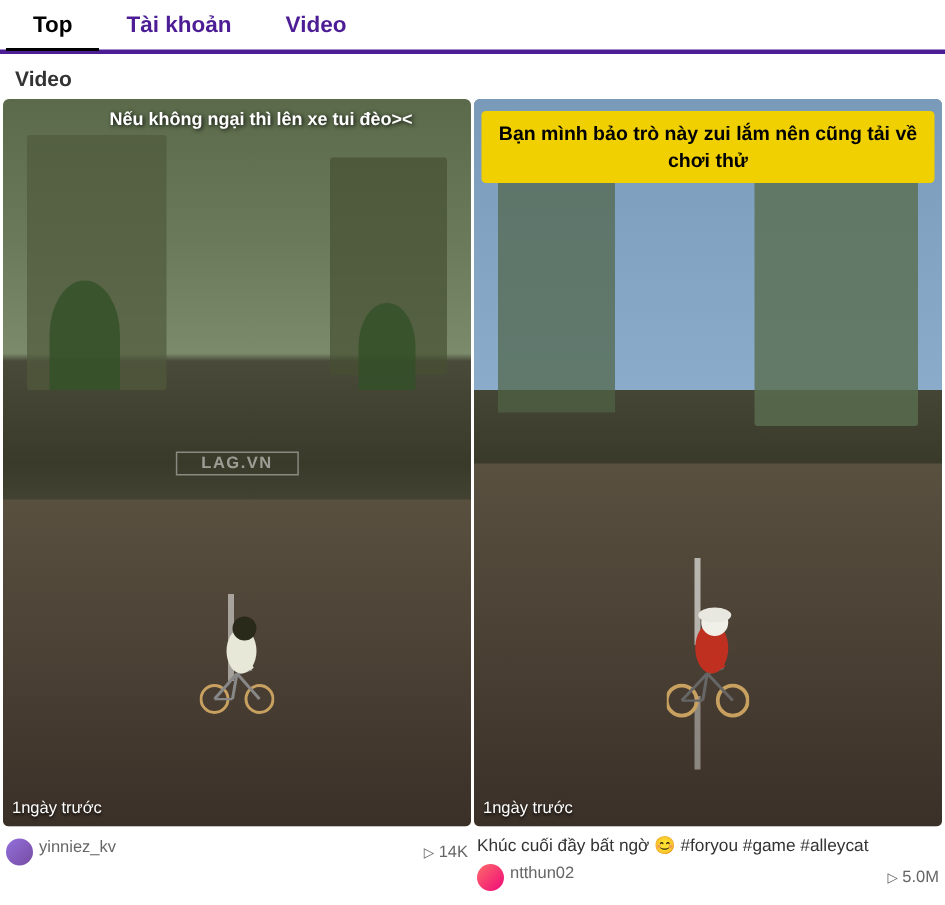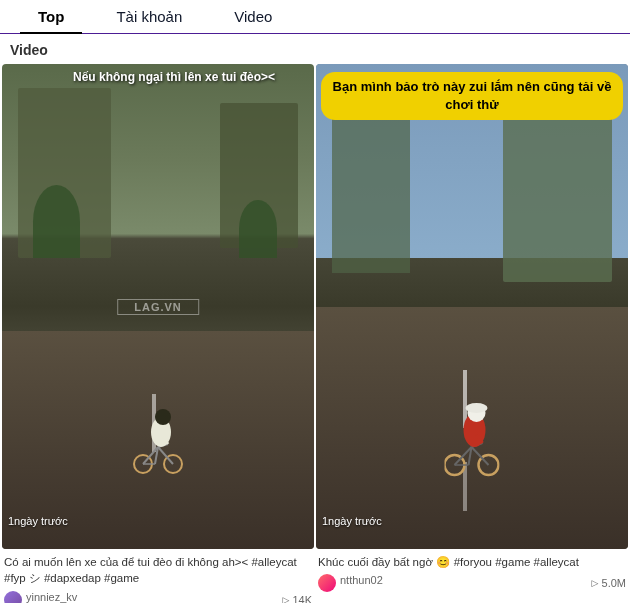--- a/index.html
+++ b/index.html
@@ -7,31 +7,30 @@
       font-family: -apple-system, BlinkMacSystemFont, 'Segoe UI', sans-serif;
       background: #fff;
       width: 630px;
       min-height: 603px;
       overflow-x: hidden;
     }
 
     
     .tab-bar {
       display: flex;
-      border-bottom: 1px solid #4c1d95;
-      padding: 0 20px;
-      gap: 16px;
+      border-bottom: 3px solid #4c1d95;
+      padding: 0 4px;
     }
     .tab-item {
       padding: 8px 18px;
       font-size: 15px;
-      color: #0f172a;
+      color: #4c1d95;
       cursor: pointer;
       position: relative;
-      font-weight: 400;
+      font-weight: 700;
     }
     .tab-item.active {
       color: #000;
       font-weight: 600;
     }
     .tab-item.active::after {
       content: '';
       position: absolute;
       bottom: -1px;
       left: 0;
@@ -83,21 +82,21 @@
       background: linear-gradient(180deg, #5a6a4a 0%, #6b7a5a 20%, #7a8a6a 35%, #4a4a3a 36%, #3a3a2a 50%, #4a4a3a 60%, #5a5a4a 100%);
     }
 
     .scene-2 {
       background: linear-gradient(180deg, #6a7a8a 0%, #7a8a9a 20%, #8a9aaa 35%, #4a4a3a 36%, #3a3a2a 50%, #4a4a3a 60%, #5a5a4a 100%);
     }
 
     
     .timestamp {
       position: absolute;
-      bottom: 22px;
+      bottom: 6px;
       left: 6px;
       color: #fff;
       font-size: 11px;
       font-weight: 500;
       text-shadow: 0 1px 2px rgba(0,0,0,0.8);
     }
 
     
     .overlay-text {
       position: absolute;
@@ -237,21 +236,20 @@
         <div class="overlay-text" style="top:6px;margin-left:32px;">
           <span>Nếu không ngại thì lên xe tui đèo&gt;&lt;</span>
         </div>
 
         <div class="timestamp">1ngày trước</div>
 
         <div class="watermark">LAG.VN</div>
       </div>
     </div>
     <div class="video-info">
-      <div class="video-desc">Có ai muốn lên xe của để tui đèo đi không ah&gt;&lt; #alleycat #fyp シ #dapxedap #game</div>
       <div class="video-meta">
         <div class="author-row">
           <div class="avatar" style="background:linear-gradient(135deg,#9370DB,#764ba2)"></div>
           <span class="author-name">yinniez_kv</span>
         </div>
         <div class="view-count">
           <span class="play-icon">▷</span>
           <span>14K</span>
         </div>
       </div>
@@ -285,21 +283,21 @@
           <line x1="27" y1="50" x2="38" y2="46" stroke="#666" stroke-width="2"></line>
 
           <ellipse cx="30" cy="33" rx="11" ry="17" fill="#c03020"></ellipse>
 
           <circle cx="32" cy="16" r="9" fill="#f0f0e8"></circle>
           <ellipse cx="32" cy="11" rx="11" ry="5" fill="#e8e8e0"></ellipse>
 
           <line x1="32" y1="38" x2="38" y2="46" stroke="#c03020" stroke-width="3"></line>
         </svg>
 
-        <div style="position:absolute;top:8px;left:5px;right:5px;background:#f0d000;color:#000;font-size:13px;font-weight:800;line-height:1.4;padding:6px 8px;border-radius:14px;text-align:center;">
+        <div style="position:absolute;top:8px;left:5px;right:5px;background:#f0d000;color:#000;font-size:13px;font-weight:800;line-height:1.4;padding:6px 8px;border-radius:3px;text-align:center;">
           <span>Bạn mình bảo trò này zui lắm nên cũng tải về chơi thử</span>
         </div>
 
         <div class="timestamp">1ngày trước</div>
       </div>
     </div>
     <div class="video-info">
       <div class="video-desc">Khúc cuối đầy bất ngờ 😊 #foryou #game #alleycat</div>
       <div class="video-meta">
         <div class="author-row">

